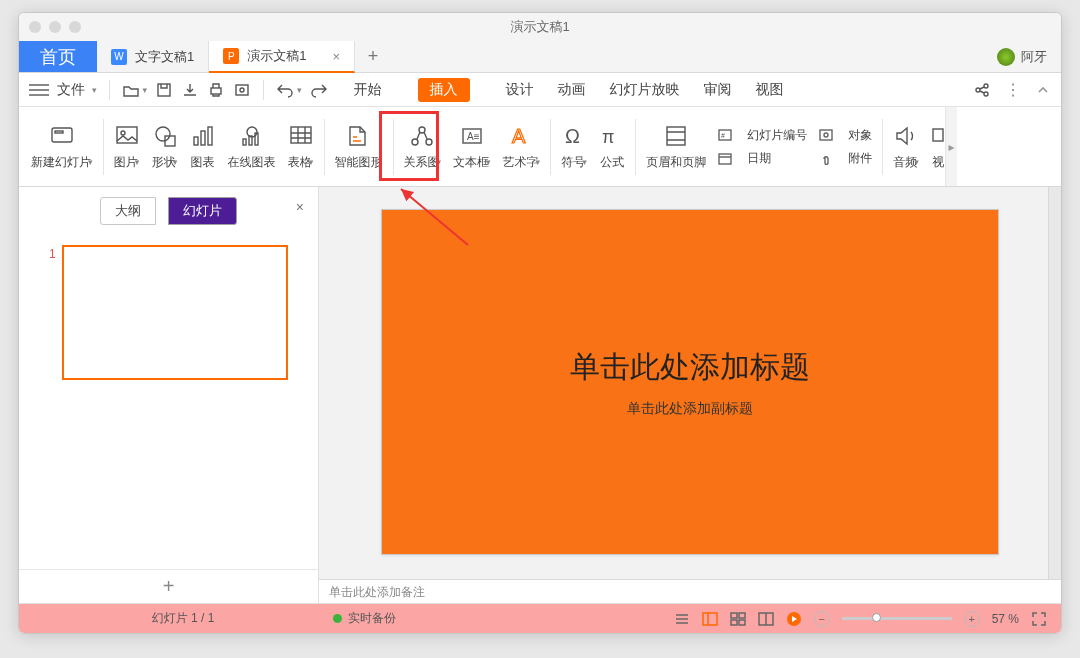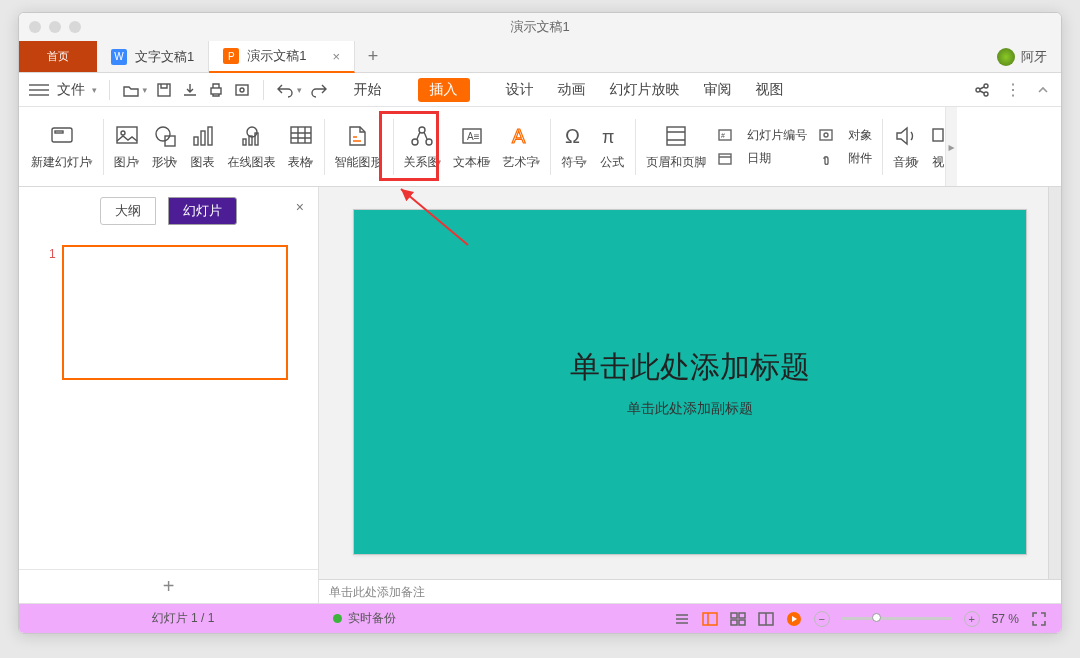--- a/index.html
+++ b/index.html
@@ -3,21 +3,21 @@
 <meta charset="utf-8">
 <style>
   * { box-sizing: border-box; margin: 0; padding: 0; }
   body { font-family: -apple-system, "PingFang SC", "Helvetica Neue", sans-serif; font-size: 13px; color: #333; background: #e8e8e8; width: 1080px; height: 658px; overflow: hidden; }
   .window { position: absolute; left: 18px; top: 12px; width: 1044px; height: 622px; background: #fff; border: 1px solid #c8c8c8; border-radius: 6px; box-shadow: 0 2px 16px rgba(0,0,0,0.15); display: flex; flex-direction: column; overflow: hidden; }
   .titlebar { height: 28px; display: flex; align-items: center; justify-content: center; position: relative; background: #f4f4f4; }
   .traffic { position: absolute; left: 10px; top: 8px; display: flex; gap: 8px; }
   .tl { width: 12px; height: 12px; border-radius: 50%; background: #d8d8d8; }
   .win-title { font-size: 13px; color: #666; }
   .tabbar { height: 32px; display: flex; align-items: stretch; background: #f4f4f4; border-bottom: 1px solid #d9d9d9; }
-  .tab-home { width: 78px; background: #c2410c; color: #fff; display: flex; align-items: center; justify-content: center; font-size: 11px; }
+  .tab-home { width: 78px; background: #3b82f6; color: #fff; display: flex; align-items: center; justify-content: center; font-size: 18px; }
   .doc-tab { display: flex; align-items: center; padding: 0 14px; gap: 8px; border-right: 1px solid #e0e0e0; color: #444; position: relative; }
   .doc-tab.active { background: #fff; border-bottom: 2px solid #ff6a00; margin-bottom: -1px; }
   .tab-icon { width: 16px; height: 16px; display: flex; align-items: center; justify-content: center; border-radius: 2px; font-size: 10px; color: #fff; }
   .tab-icon.word { background: #3a89ff; }
   .tab-icon.ppt { background: #ff6a00; }
   .tab-close { color: #888; font-size: 13px; margin-left: 18px; }
   .tab-add { width: 36px; display: flex; align-items: center; justify-content: center; color: #777; font-size: 18px; }
   .tab-user { margin-left: auto; display: flex; align-items: center; gap: 6px; padding: 0 14px; color: #555; }
   .avatar { width: 18px; height: 18px; border-radius: 50%; background: radial-gradient(#8ac926,#4f7a1a); }
   .toolbar { height: 34px; display: flex; align-items: center; background: #fff; border-bottom: 1px solid #e3e3e3; padding: 0 10px; gap: 8px; }
@@ -53,26 +53,26 @@
   .sp-close { position: absolute; right: 14px; top: 12px; color: #777; font-size: 14px; }
   .thumb-area { flex: 1; padding: 10px 30px; overflow: auto; }
   .thumb-row { display: flex; gap: 6px; }
   .thumb-num { color: #d55; font-size: 12px; margin-top: 2px; }
   .thumb { width: 230px; height: 135px; border: 2px solid #ff6a00; background: #fff; }
   .sp-add { height: 34px; border-top: 1px solid #e6e6e6; display: flex; align-items: center; justify-content: center; color: #888; font-size: 20px; }
 
   .editor { flex: 1; display: flex; flex-direction: column; }
   .canvas-wrap { flex: 1; overflow: auto; position: relative; padding: 22px 30px; }
   .canvas-wrap::after { content:""; position:absolute; right:0; top:0; bottom:0; width:12px; background:#e8e8e8; border-left:1px solid #d8d8d8; }
-  .slide { width: 674px; height: 346px; background: #14b8a6; margin: 0 auto; border: 1px solid #c9c9c9; box-shadow: 0 1px 3px rgba(0,0,0,0.08); display: flex; flex-direction: column; align-items: center; justify-content: center; }
+  .slide { width: 618px; height: 346px; background: #f97316; margin: 0 auto; border: 1px solid #c9c9c9; box-shadow: 0 1px 3px rgba(0,0,0,0.08); display: flex; flex-direction: column; align-items: center; justify-content: center; }
   .slide-title { font-size: 30px; font-family: "Songti SC", serif; color: #222; }
   .slide-sub { font-size: 14px; color: #333; margin-top: 12px; }
   .notes { height: 24px; background: #fff; border-top: 1px solid #d9d9d9; padding: 4px 10px; font-size: 12px; color: #888; }
 
-  .statusbar { height: 30px; background: #f0abfc; border-top: 1px solid #e0e0e0; display: flex; align-items: center; padding: 0 14px; font-size: 12px; color: #555; }
+  .statusbar { height: 30px; background: #fca5a5; border-top: 1px solid #e0e0e0; display: flex; align-items: center; padding: 0 14px; font-size: 12px; color: #555; }
   .st-left { width: 300px; text-align: center; }
   .st-mid { display: flex; align-items: center; gap: 6px; }
   .green-dot { width: 9px; height: 9px; border-radius: 50%; background: #3cb43c; }
   .st-right { margin-left: auto; display: flex; align-items: center; gap: 12px; }
   .st-ic { width: 16px; height: 16px; stroke: #666; fill: none; stroke-width: 1.5; }
   .play-ic { fill: #ff6a00; stroke: none; }
   .zoom-track { width: 110px; height: 3px; background: #ccc; position: relative; }
   .zoom-thumb { position: absolute; width: 9px; height: 9px; border:1px solid #999; border-radius:50%; background:#fff; top: -4px; left: 30px; }
   .zoom-btn { width: 16px; height: 16px; border:1px solid #bbb; border-radius:50%; display:flex; align-items:center; justify-content:center; color:#666; font-size:11px; }
 </style>

